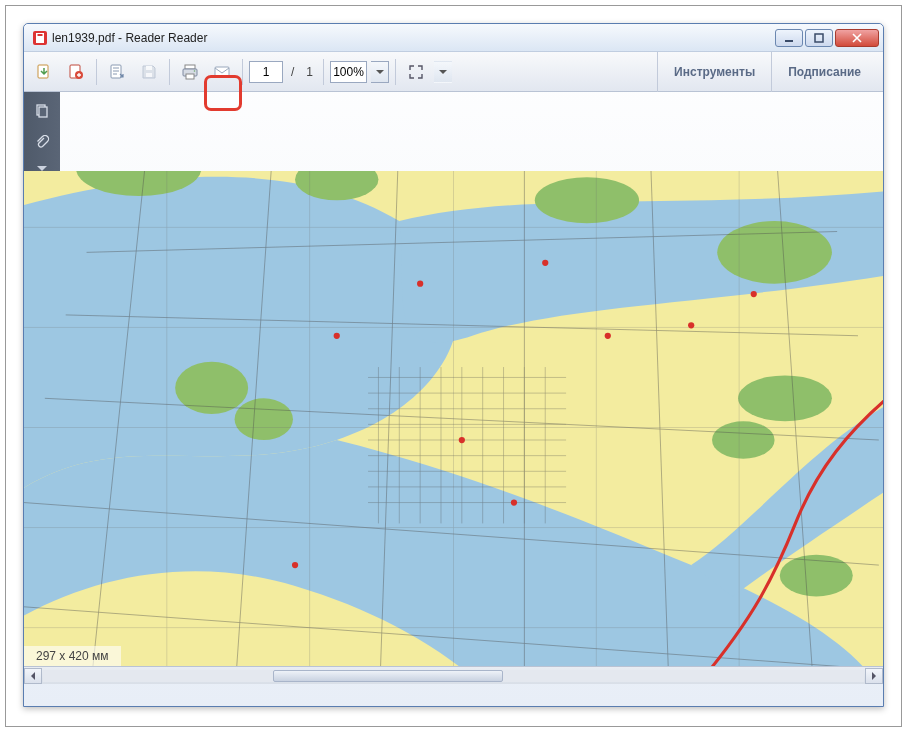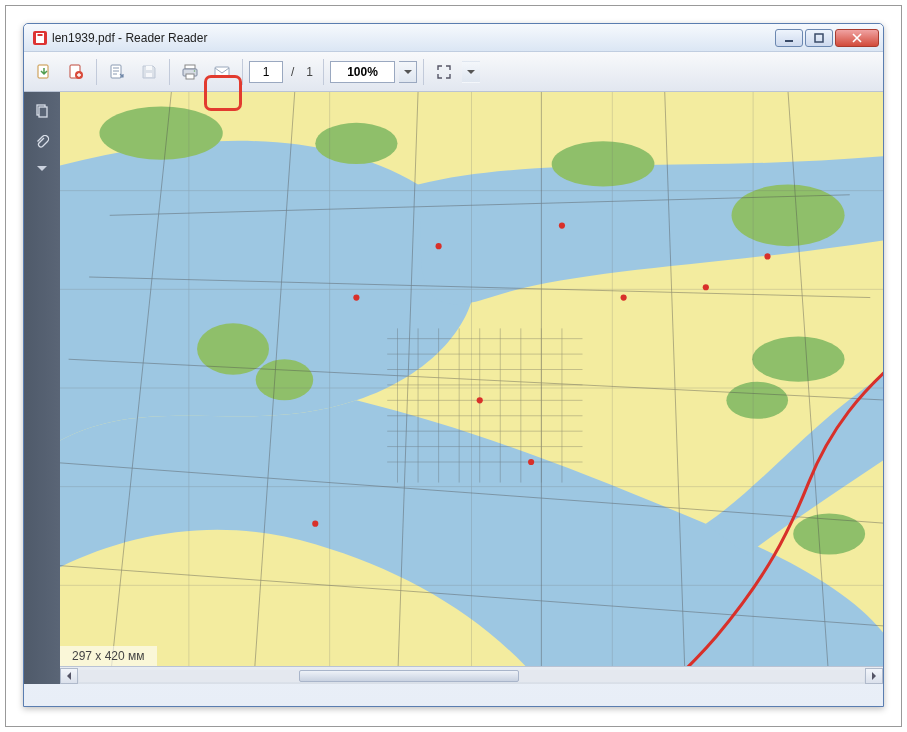--- a/index.html
+++ b/index.html
@@ -16,26 +16,26 @@
 .winbtn svg { width: 10px; height: 10px; }
 .menubar { height: 22px; background: linear-gradient(#f6f8fb,#e9eef6); display:flex; align-items:center; padding: 0 4px; border-bottom:1px solid #c9d3e3; position: relative; }
 .menuitem { padding: 2px 6px; color:#222; cursor:pointer; }
 .menu-right-close { position:absolute; right:6px; top:3px; width:14px; height:14px; color:#666; cursor:pointer; display:flex; align-items:center; justify-content:center; }
 .toolbar { height: 40px; background: linear-gradient(#f8f9fb,#e2e7f0); border-bottom:1px solid #b9c3d4; display:flex; align-items:center; padding: 0 6px; gap: 4px; }
 .tbtn { width: 28px; height: 28px; border:1px solid transparent; border-radius:3px; display:flex; align-items:center; justify-content:center; cursor:pointer; }
 .tbtn svg { width:18px; height:18px; }
 .tsep { width:1px; height:26px; background:#c2cada; margin: 0 2px; }
 .pagebox { width: 34px; height: 22px; border:1px solid #9aa8c0; background:#fff; text-align:center; }
 .pageof { color:#444; padding: 0 4px; }
-.zoombox { width: 65px; height: 22px; border:1px solid #9aa8c0; background:#fff; text-align:center; display:flex; align-items:center; justify-content:center; gap:4px;font-weight:bold; }
+.zoombox { width: 37px; height: 22px; border:1px solid #9aa8c0; background:#fff; text-align:center; display:flex; align-items:center; justify-content:center; gap:4px; }
 .dd { width:18px; height:22px; border:1px solid #9aa8c0; border-left:none; background:linear-gradient(#f4f7fb,#dfe6f0); display:flex; align-items:center; justify-content:center; cursor:pointer; }
 .dd svg { width:8px; height:8px; fill:#555; }
 .panel-tabs { margin-left:auto; display:flex; height:40px; }
 .ptab { padding: 0 16px; display:flex; align-items:center; border-left:1px solid #c2cada; color:#5a6a86; font-weight:bold; cursor:pointer; }
-.content { display:flex; height: calc(100% - 28px - 22px - 40px); position:relative; }
+.content { display:flex; height: calc(100% - 28px - 22px - 40px); position:relative;flex-direction:column; }
 .navpanel { width: 36px; background: linear-gradient(90deg,#4f5a6a,#5a6576); display:flex; flex-direction:column; align-items:center; padding-top:6px; gap:6px; }
 .navbtn { width:26px; height:26px; border-radius:3px; display:flex; align-items:center; justify-content:center; cursor:pointer; }
 .navbtn svg { width:16px; height:16px; fill:#d8dee8; }
 .navpanel .triangle { margin-top:4px; width:0; height:0; border-left:5px solid transparent; border-right:5px solid transparent; border-top:5px solid #cbd2de; cursor:pointer; }
 .viewer { flex:1; position:relative; overflow:hidden; background:#7d8596; }
 .mapcanvas { position:absolute; inset:0; }
 .mapcanvas svg { width:100%; height:100%; display:block; }
 .hscrollbar { position:absolute; bottom:0; left:0; right:0; height:18px; background:linear-gradient(#e9edf3,#d9dfe8); border-top:1px solid #b9c3d4; display:flex; align-items:center; }
 .hscrollbar .arrow { width:18px; height:16px; display:flex; align-items:center; justify-content:center; border:1px solid #b0bacb; background:linear-gradient(#f2f5fa,#dbe1ec); cursor:pointer; }
 .hscrollbar .track { flex:1; height:12px; margin:0 1px; background:#e4e8ef; position:relative; }
@@ -145,20 +145,22 @@
             <path d="M3 7 V3 h4 M15 7 V3 h-4 M3 11 v4 h4 M15 11 v4 h-4" stroke="#556" stroke-width="1.4" fill="none"></path>
           </svg>
         </div>
     <div class="dd" style="border:1px solid transparent">
           <svg viewBox="0 0 8 8">
             <path d="M0 2 h8 l-4 4 z"></path>
           </svg>
         </div>
 
     <div class="panel-tabs">
+      <div class="ptab">Инструменты</div>
+      <div class="ptab">Подписание</div>
     </div>
   </div>
 
   <div class="content">
     <div class="navpanel">
       <div class="navbtn">
             <svg viewBox="0 0 16 16">
               <rect x="3" y="2" width="8" height="10" fill="none" stroke="#d8dee8" stroke-width="1.3"></rect>
               <rect x="5" y="4" width="8" height="10" fill="#5a6576" stroke="#d8dee8" stroke-width="1.3"></rect>
             </svg>

